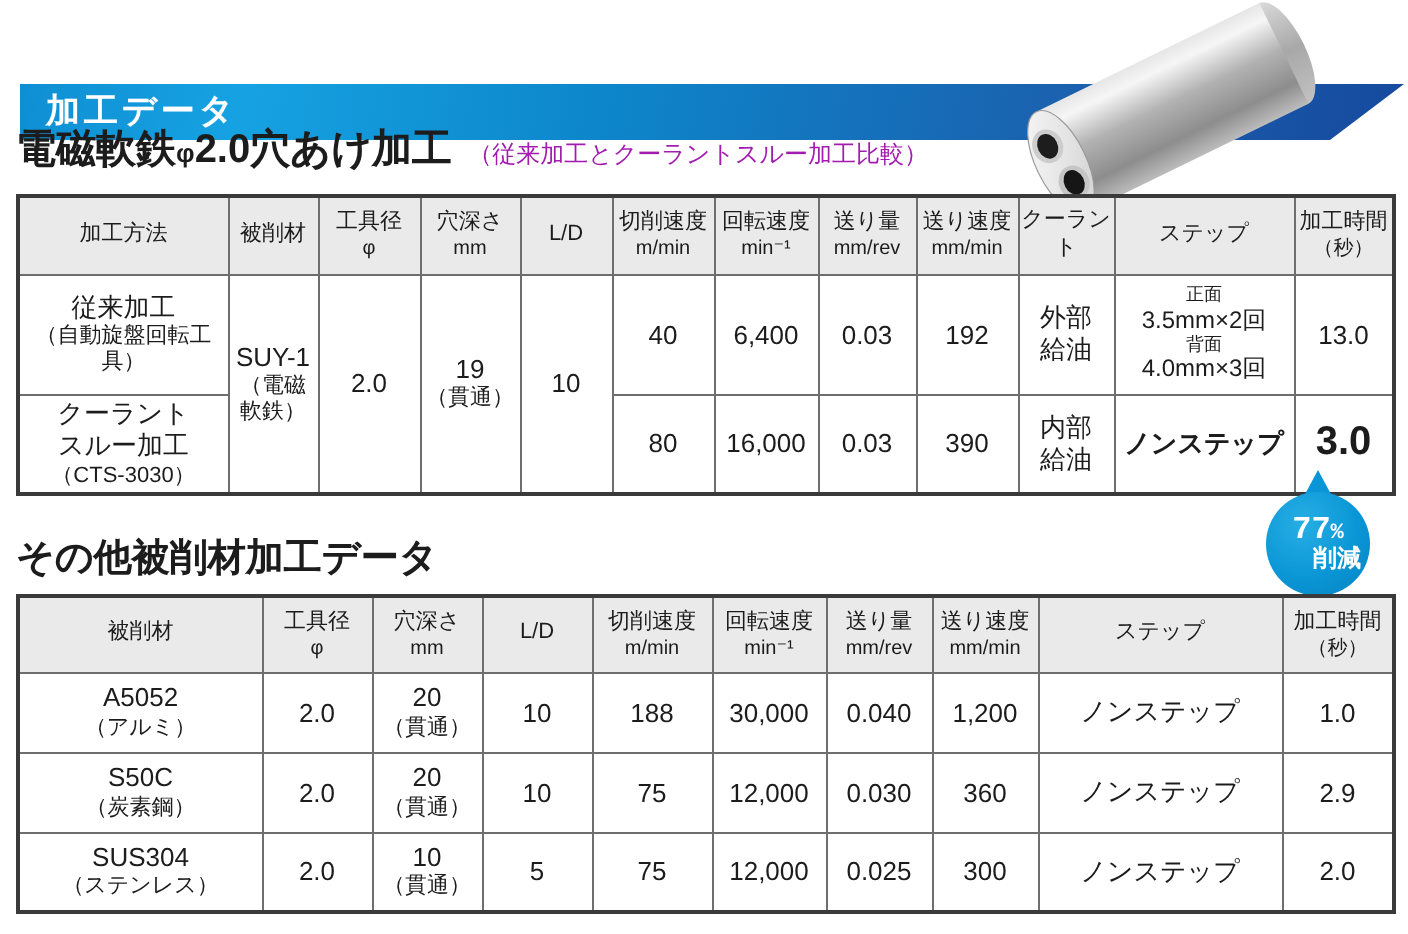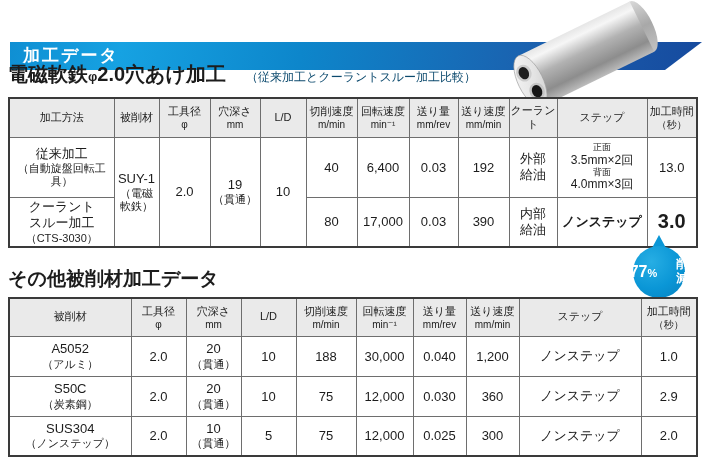--- a/index.html
+++ b/index.html
@@ -16,21 +16,21 @@
     position:absolute;left:13px;top:0;height:28px;line-height:28px;
     color:#ffffff;font-size:17px;font-weight:bold;letter-spacing:2px;
   }
 
   
   .workpiece{position:absolute;left:478px;top:0px;width:222px;height:106px;}
 
   
   .sec1-title{position:absolute;left:8px;top:61px;font-size:20px;font-weight:bold;white-space:nowrap;}
   .sec1-title .phi{font-size:13px;}
-  .sec1-title .subtitle{font-size:12px;font-weight:normal;color:#0c4a6e;margin-left:20px;}
+  .sec1-title .subtitle{font-size:12px;font-weight:normal;color:#a21caf;margin-left:8px;}
   .sec2-title{position:absolute;left:8px;top:266px;font-size:19px;font-weight:bold;}
 
   
   table{border-collapse:collapse;table-layout:fixed;background:#ffffff;}
   .t1{position:absolute;left:8px;top:97px;width:688px;}
   .t2{position:absolute;left:8px;top:297px;width:688px;}
   th,td{
     border:1px solid #6e6e6e;text-align:center;vertical-align:middle;
     padding:1px 1px;overflow:hidden;
   }
@@ -55,21 +55,21 @@
   
   .badge-tail{
     position:absolute;left:652px;top:235px;width:0;height:0;
     border-left:7px solid transparent;border-right:7px solid transparent;
     border-bottom:13px solid #0a96d6;
   }
   .badge{
     position:absolute;left:633px;top:246px;width:52px;height:52px;border-radius:50%;
     background:radial-gradient(circle at 35% 30%,#27aee4 0%,#0a96d6 55%,#0781bf 100%);
     color:#ffffff;text-align:center;
-    display:flex;flex-direction:row;justify-content:center;align-items:center;
+    display:flex;flex-direction:column;justify-content:center;align-items:center;font-family:Liberation Mono, monospace;
   }
   .badge .v{font-size:16px;font-weight:bold;line-height:1.05;}
   .badge .v .pct{font-size:11px;}
   .badge .l{font-size:12px;font-weight:bold;line-height:1.15;padding-left:19px;}
 </style>
 </head>
 <body>
 
 <div id="stage">
 
@@ -173,21 +173,21 @@
       </td>
       <td><span>13.0</span></td>
     </tr>
     <tr class="r2">
       <td>
         <span class="main-line">クーラント</span>
         <span class="main-line">スルー加工</span>
         <span class="sub11">（CTS-3030）</span>
       </td>
       <td><span>80</span></td>
-      <td><span>17,000</span></td>
+      <td><span>16,000</span></td>
       <td><span>0.03</span></td>
       <td><span>390</span></td>
       <td>
         <span class="main-line">内部</span>
         <span class="main-line">給油</span>
       </td>
       <td class="bold"><span>ノンステップ</span></td>
       <td class="big-time"><span>3.0</span></td>
     </tr>
   </tbody>
@@ -259,21 +259,21 @@
       <td><span>75</span></td>
       <td><span>12,000</span></td>
       <td><span>0.030</span></td>
       <td><span>360</span></td>
       <td><span>ノンステップ</span></td>
       <td><span>2.9</span></td>
     </tr>
     <tr class="r-data">
       <td>
             <span class="main-line">SUS304</span>
-            <span class="sub">（ノンステップ）</span>
+            <span class="sub">（ステンレス）</span>
           </td>
       <td><span>2.0</span></td>
       <td>
             <span class="main-line">10</span>
             <span class="sub">（貫通）</span>
           </td>
       <td><span>5</span></td>
       <td><span>75</span></td>
       <td><span>12,000</span></td>
       <td><span>0.025</span></td>

